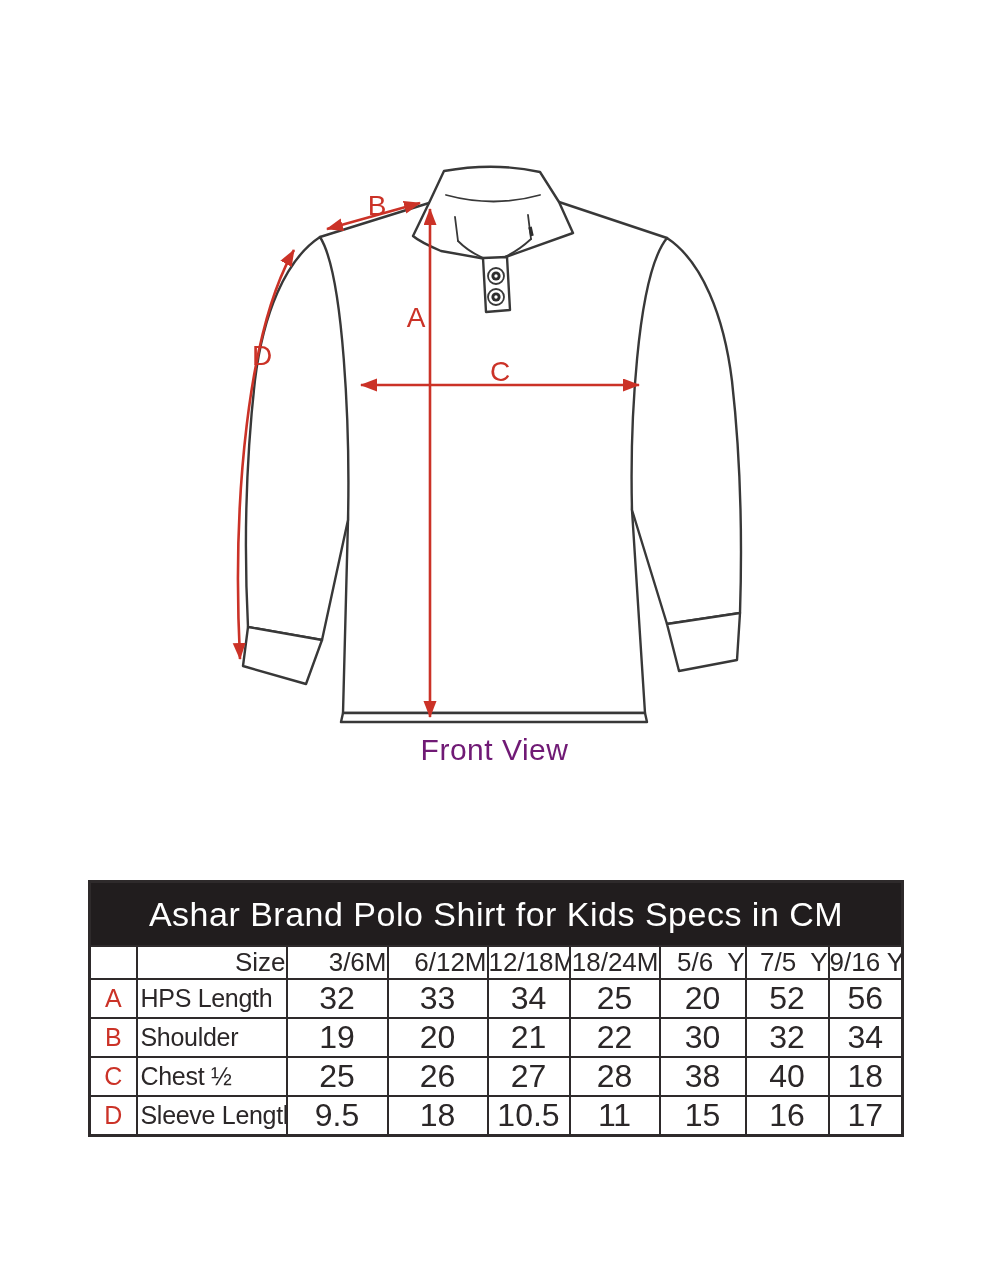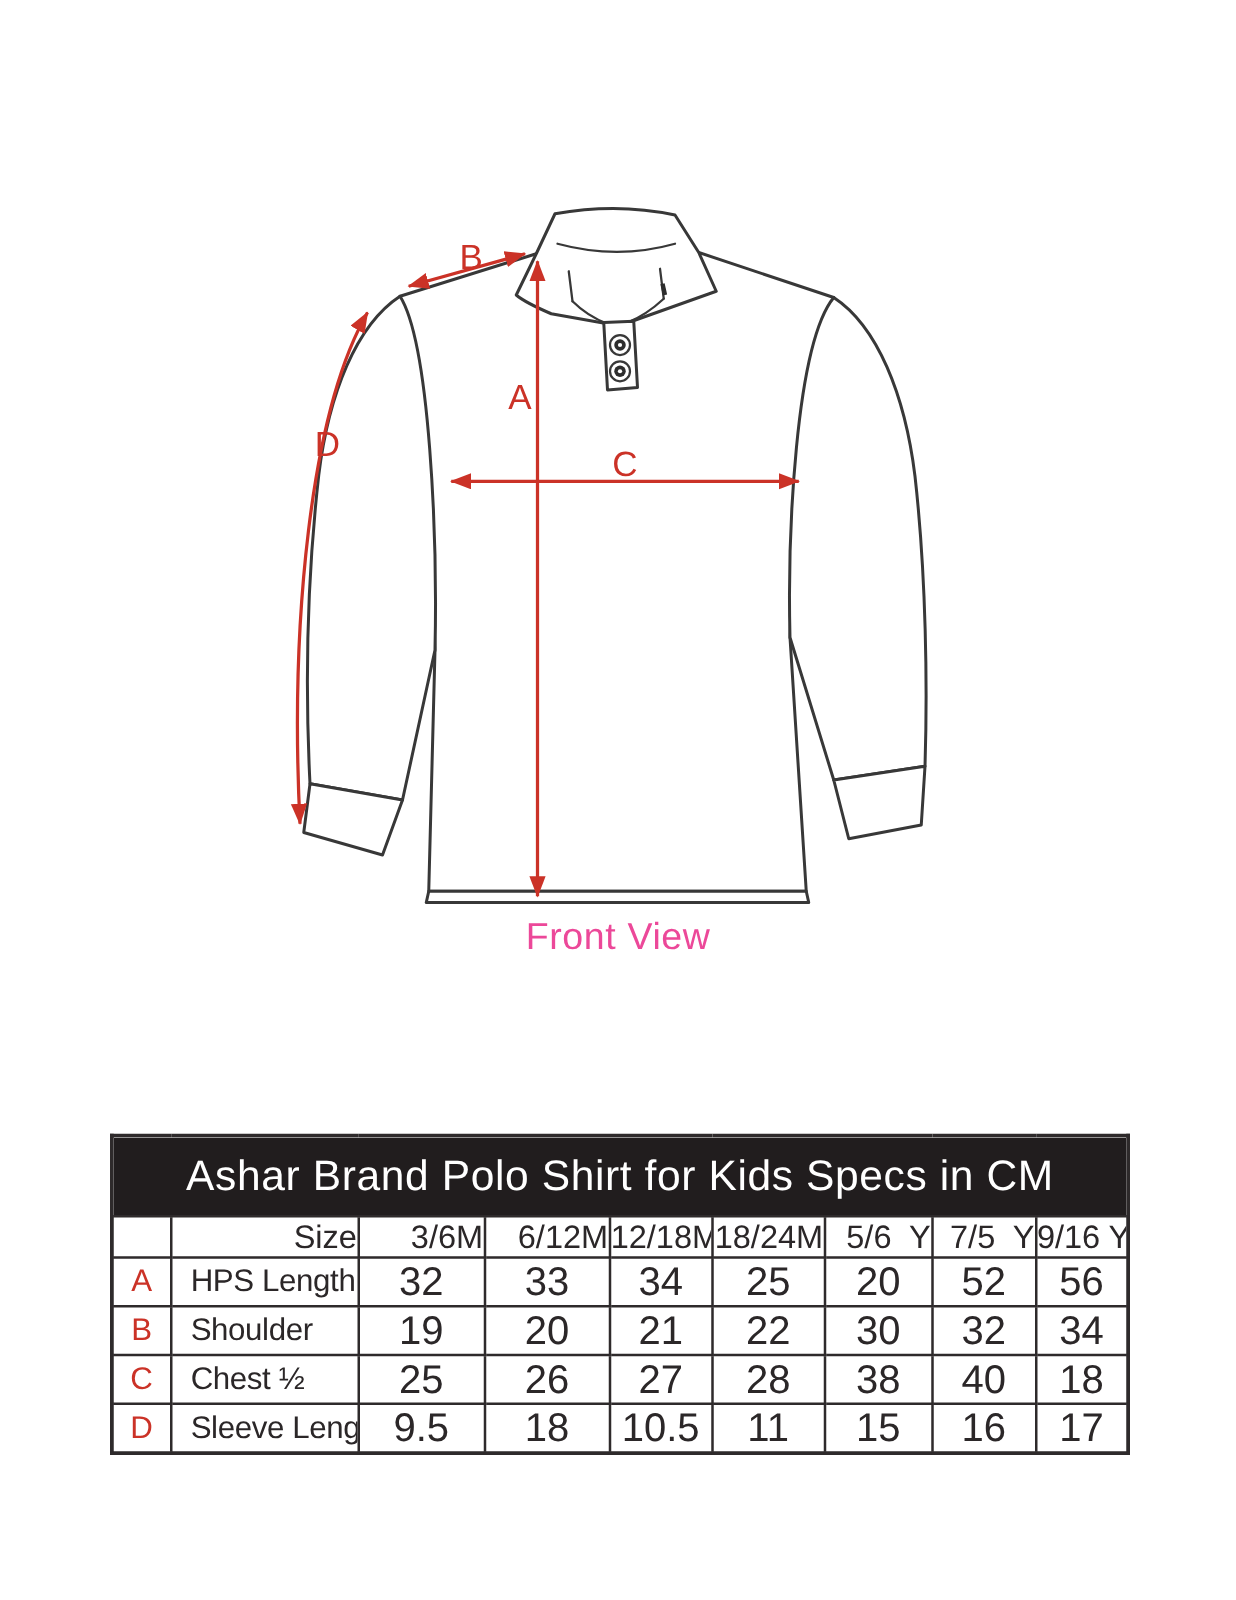--- a/index.html
+++ b/index.html
@@ -19,42 +19,42 @@
     overflow:hidden;
   }
   .drawing-svg{position:absolute;left:0;top:0;}
   .shirt-fill{fill:#ffffff;stroke:var(--line);stroke-width:2.4;stroke-linejoin:round;}
   .detail-line{fill:none;stroke:var(--line);stroke-width:1.8;stroke-linejoin:round;stroke-linecap:round;}
   .arrow{fill:none;stroke:var(--red);stroke-width:2.6;}
   .arrow-label{fill:var(--red);font-size:28px;font-family:"Liberation Sans",sans-serif;}
   .marker-head{fill:var(--red);}
   .caption{
     position:absolute;left:0;top:733px;width:989px;
-    text-align:center;font-size:30px;color:#ec4899;letter-spacing:0.5px;
+    text-align:center;font-size:30px;color:#701a75;letter-spacing:0.5px;
   }
   .spec-table{
-    position:absolute;left:88px;top:907px;width:813px;
+    position:absolute;left:88px;top:880px;width:813px;
     border-collapse:collapse;table-layout:fixed;
     color:var(--text);
   }
   .spec-table td,.spec-table th{
     border:2px solid var(--table-border);
     padding:0;overflow:hidden;white-space:pre;
     font-weight:400;
   }
   .spec-table{border:3px solid var(--table-border);}
   .title-cell{
     background:var(--title-bg);color:var(--title-text);
     height:62px;font-size:34px;text-align:center;vertical-align:middle;
     letter-spacing:0.5px;
   }
   .hdr-row th{height:31px;font-size:26px;text-align:right;vertical-align:middle;}
   .data-row td{height:30px;font-size:32px;text-align:center;vertical-align:middle;}
   .data-row .letter{color:var(--red);font-size:25px;}
-  .data-row .name{text-align:left;padding-left:15px;font-size:25px;letter-spacing:-0.3px;}
+  .data-row .name{text-align:left;padding-left:3px;font-size:25px;letter-spacing:-0.3px;}
 </style>
 </head>
 <body>
 
 <div class="page">
 
   <svg class="drawing-svg" width="989" height="800" viewBox="0 0 989 800">
     <defs>
       <marker id="ah-end" markerUnits="userSpaceOnUse" markerWidth="18" markerHeight="14" refX="16" refY="6.5" orient="auto">
         <path class="marker-head" d="M0,0 L17,6.5 L0,13 Z"></path>

